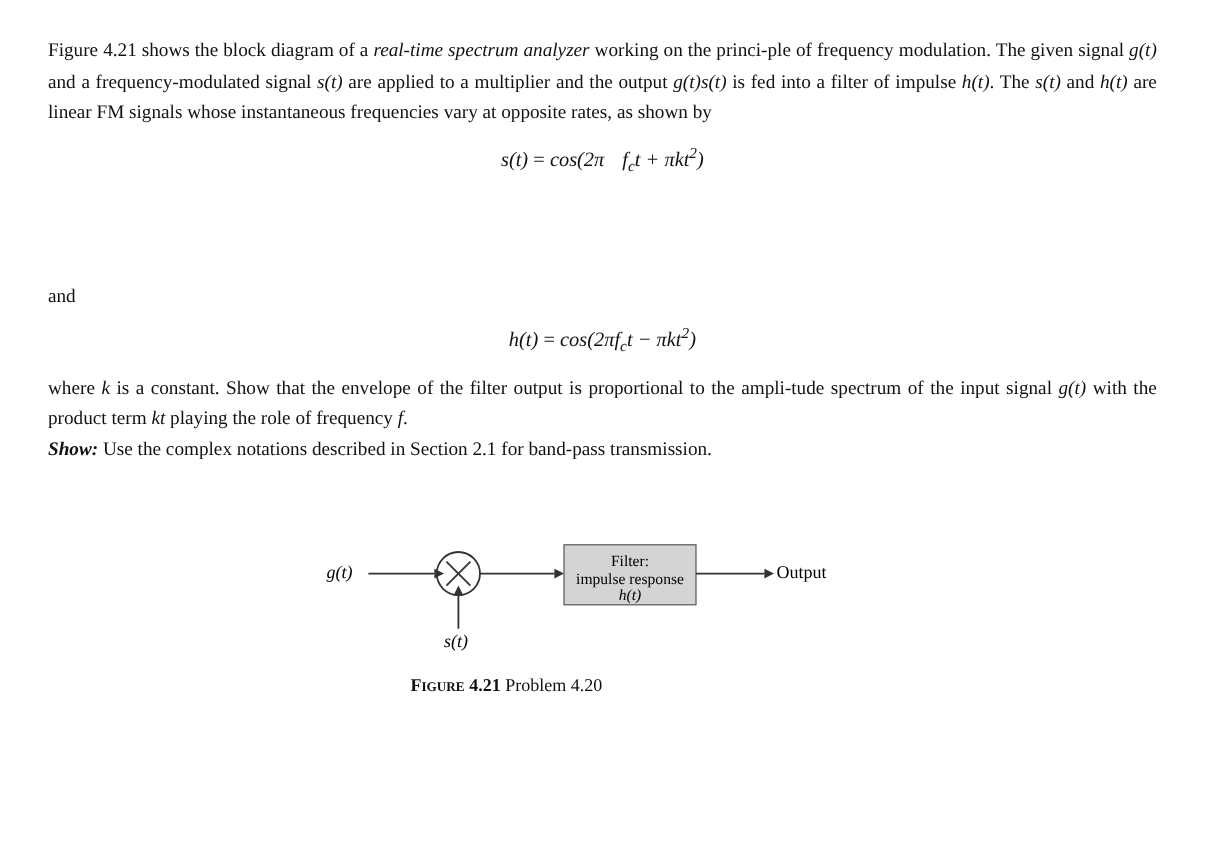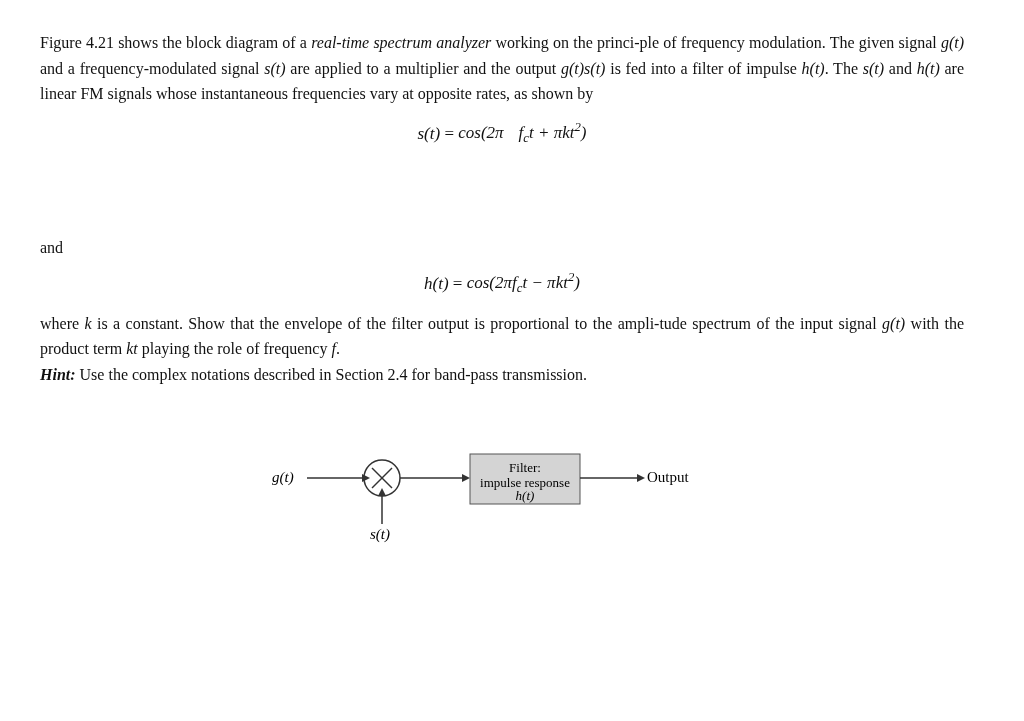--- a/index.html
+++ b/index.html
@@ -74,21 +74,21 @@
 <div class="and-label">and</div>
 
 <div class="equation-block">
   <span style="font-style:italic;">h(t)</span><span> = </span><span style="font-style:italic;margin-top:43px;">cos(2π<span style="font-style:italic;">f<sub>c</sub></span>t − πkt<sup>2</sup>)</span>
 </div>
 
 <div class="main-text hint-block">
   <p>
     <span>where </span><span style="font-style:italic;">k</span><span> is a constant. Show that the envelope of the filter output is proportional to the ampli-tude spectrum of the input signal </span><span style="font-style:italic;">g(t)</span><span> with the product term </span><span style="font-style:italic;">kt</span><span> playing the role of frequency </span><span style="font-style:italic;">f</span><span>.</span>
     <br>
-    <span class="hint-label">Hint:</span><span> Use the complex notations described in Section 2.4 for band-pass transmission.</span>
+    <span class="hint-label">Show:</span><span> Use the complex notations described in Section 2.1 for band-pass transmission.</span>
   </p>
 </div>
 
 <div class="diagram-container">
   <div class="diagram-svg-wrap">
     <svg width="500" height="130">
 
       <text x="20" y="58" font-family="Times New Roman, serif" font-size="15" font-style="italic">g(t)</text>
 
       <line x1="55" y1="54" x2="110" y2="54" stroke="#333" stroke-width="1.5"></line>
@@ -110,13 +110,16 @@
       <polygon points="385,50 393,54 385,58" fill="#333"></polygon>
 
       <text x="395" y="58" font-family="Times New Roman, serif" font-size="15">Output</text>
 
       <line x1="130" y1="100" x2="130" y2="72" stroke="#333" stroke-width="1.5"></line>
       <polygon points="126,72 130,64 134,72" fill="#333"></polygon>
 
       <text x="118" y="115" font-family="Times New Roman, serif" font-size="15" font-style="italic">s(t)</text>
     </svg>
   </div>
+  <div class="figure-caption">
+    <span class="figure-caption-bold">Figure 4.21</span><span>   Problem 4.20</span>
+  </div>
 </div>
 
 </body></html>

